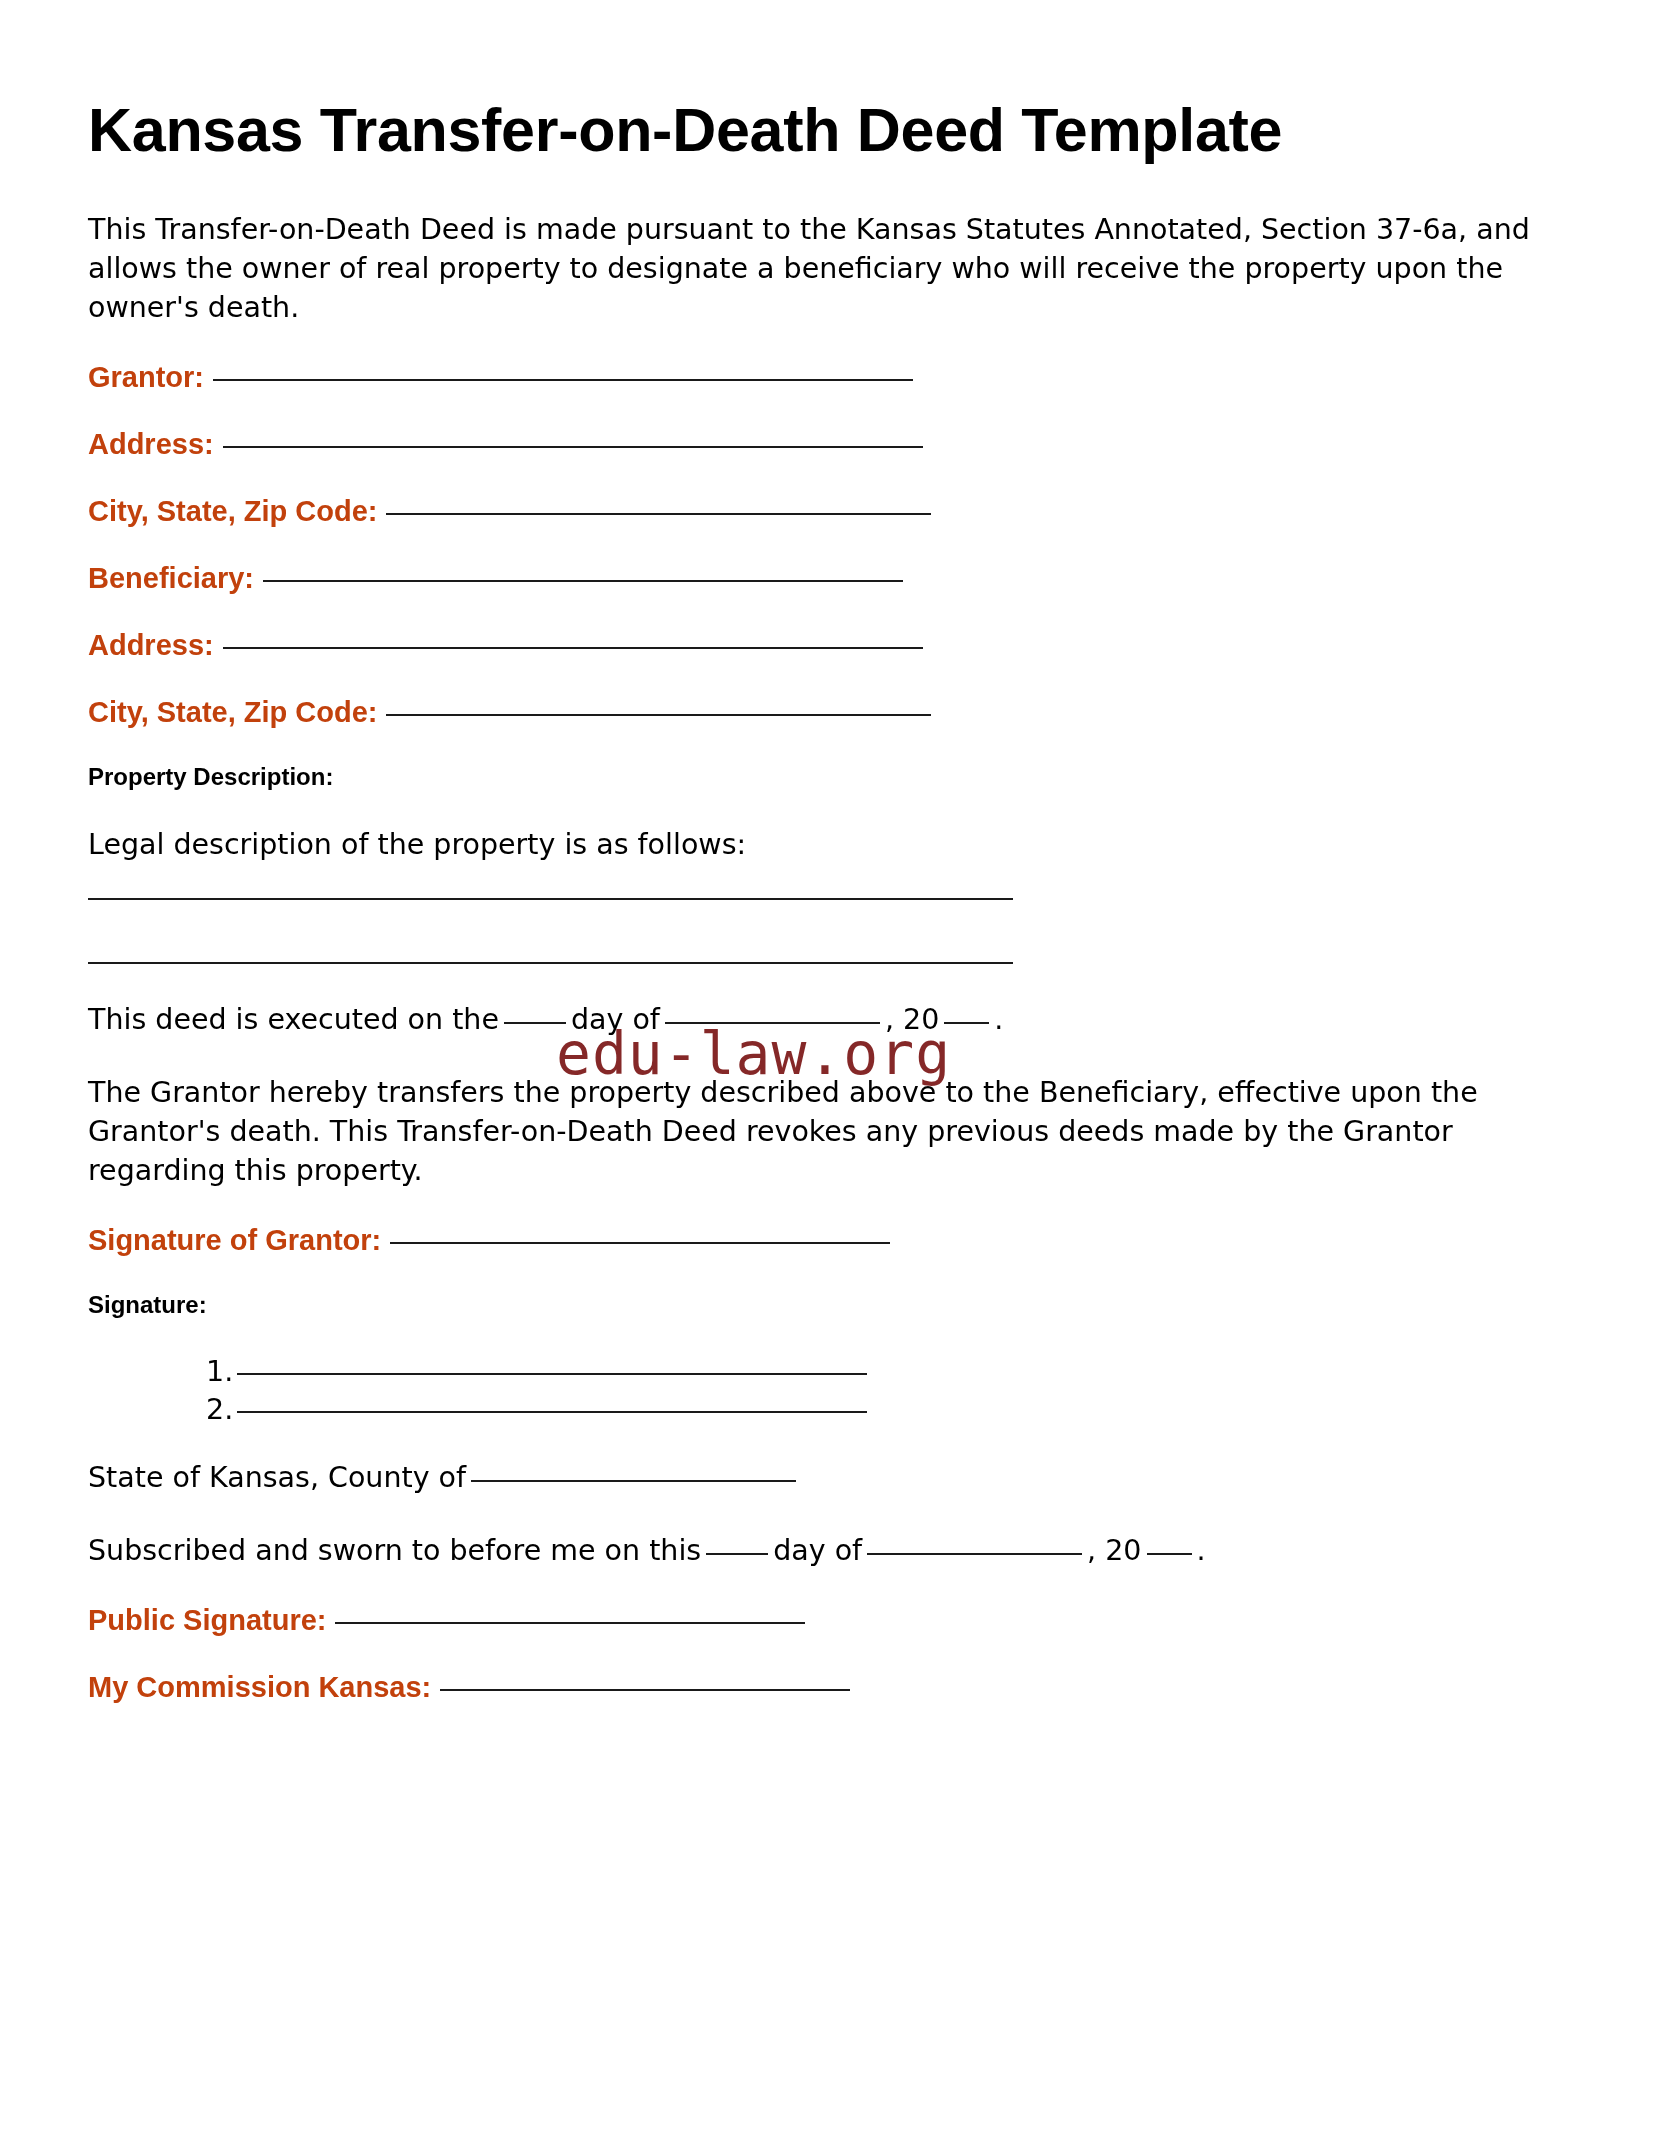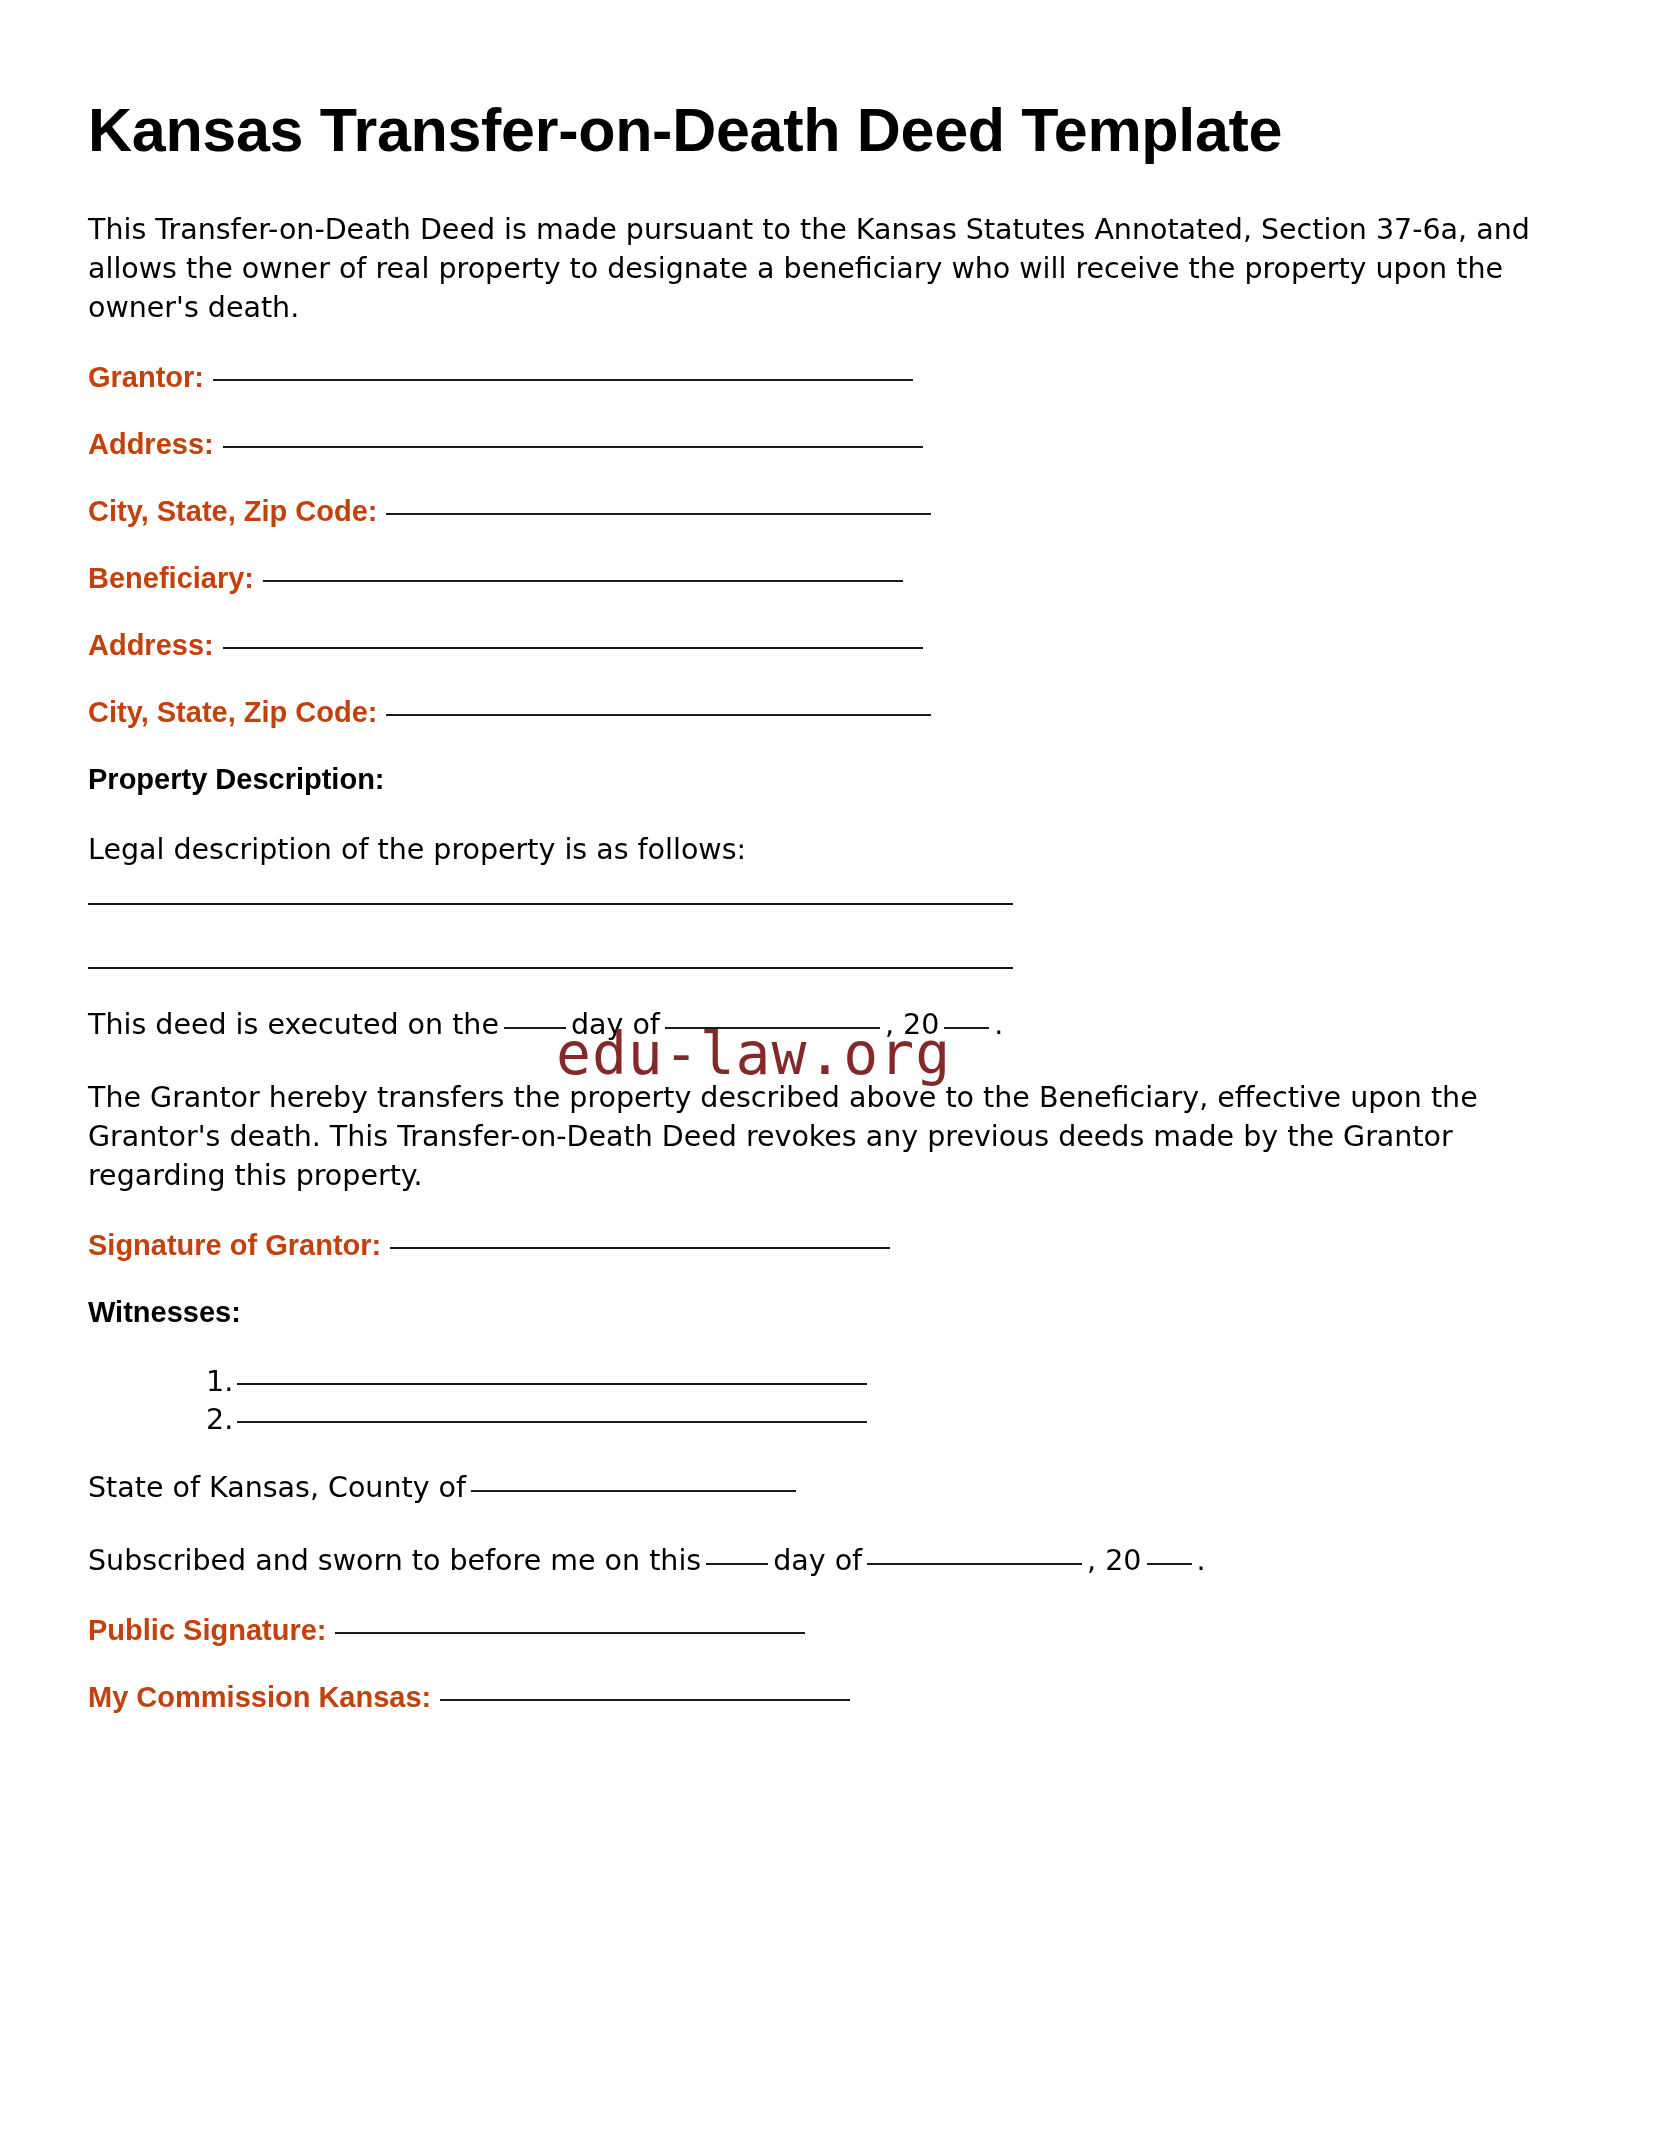--- a/index.html
+++ b/index.html
@@ -71,21 +71,21 @@
   .rule.w-545 { width: 545px; }
   .rule.w-470 { width: 470px; }
   .rule.w-500 { width: 500px; }
   .rule.w-410 { width: 410px; }
   .rule.w-640 { width: 640px; }
 
   
   .section-head {
     font-family: "Liberation Sans Narrow", "Liberation Sans", sans-serif;
     font-weight: bold;
-    font-size: 29px;
+    font-size: 24px;
     margin: 0 0 34px 0;
     color: #000;
   }
 
   
   .blank-lines {
     margin: 0 0 30px 0;
   }
   .blank-line {
     border-bottom: 2.5px solid #1a1a1a;
@@ -200,21 +200,21 @@
 
   <p class="para"><span>This deed is executed on the</span><span class="inline-blank ib-short"></span><span>day of</span><span class="inline-blank ib-mid"></span><span>, 20</span><span class="inline-blank ib-tiny"></span><span>.</span></p>
 
   <p class="para">The Grantor hereby transfers the property described above to the Beneficiary, effective upon the Grantor's death. This Transfer-on-Death Deed revokes any previous deeds made by the Grantor regarding this property.</p>
 
   <div class="field-row">
     <span class="field-label">Signature of Grantor:</span>
     <span class="rule w-500"></span>
   </div>
 
-  <div class="section-head">Witnesses:</div>
+  <div class="section-head">Signature:</div>
 
   <ul class="witness-list">
     <li class="witness-item">
       <span class="witness-num">1.</span>
       <span class="witness-rule"></span>
     </li>
     <li class="witness-item">
       <span class="witness-num">2.</span>
       <span class="witness-rule"></span>
     </li>

